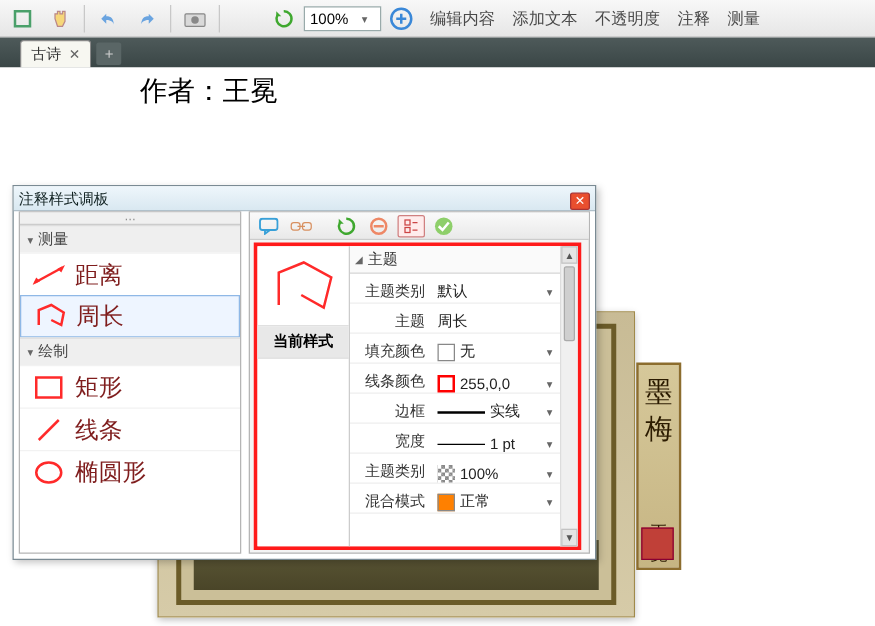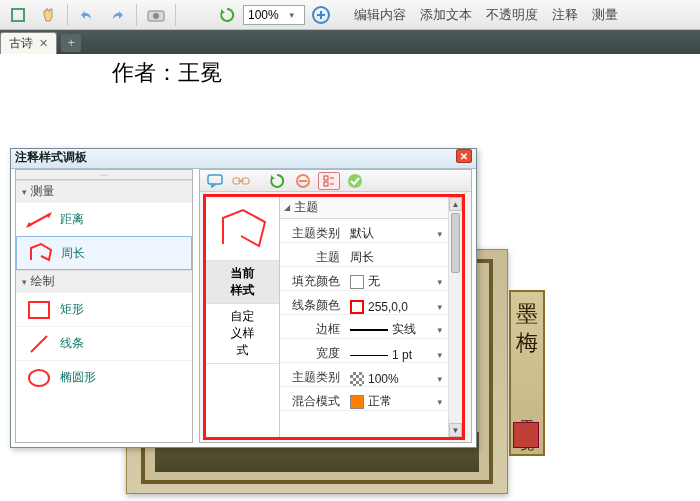--- a/index.html
+++ b/index.html
@@ -17,32 +17,32 @@
     border-radius:3px; cursor: default;
   }
   .sep { width:1px; height:22px; background:#c8c8c8; margin:0 3px; }
   .zoom-box {
     display:flex; align-items:center; gap:0;
   }
   .zoom-input {
     width:62px; height:20px; border:1px solid #9aa; background:#fff; padding:0 4px;
     font-size:12px; display:flex; align-items:center; justify-content:space-between;
   }
-  .menu-items { display:flex; gap:14px; margin-left:17px; color:#4a4a4a; font-size:13px;}
+  .menu-items { display:flex; gap:14px; margin-left:7px; color:#4a4a4a; font-size:13px;}
   .menu-items span { cursor: default; }
 
   
   .tab-strip {
     height: 24px; background: linear-gradient(#4e5a5a,#3a4646);
     display:flex; align-items:flex-end; padding-left:0;
   }
   .tab {
     height:22px; background:#f7f7f1; border:1px solid #888; border-bottom:none;
     border-radius:3px 3px 0 0; display:flex; align-items:center; gap:6px;
-    padding:0 8px; margin-left:0; font-size:12px; color:#333;
+    padding:0 8px; margin-left:16px; font-size:12px; color:#333;
   }
   .tab .tab-close { font-size:11px; color:#666; cursor:pointer;}
   .tab-add { width:20px; height:18px; background:#5a6666; color:#ccc; display:flex;
     align-items:center; justify-content:center; border-radius:2px; margin:2px 4px;}
 
   
   .doc-area {
     position:absolute; left:0; top:54px; right:0; bottom:0;
     background:#fff;
   }
@@ -76,22 +76,22 @@
   }
 
   
   .panel {
     position:absolute; left:10px; top:94px; width:467px; height:300px;
     border:1px solid #7a8a93; background:#fff;
     box-shadow:2px 2px 6px rgba(0,0,0,.25);
   }
   .panel-title {
     height:20px; background:linear-gradient(#eef6fb,#d9e8f1);
-    border-bottom:1px solid #b0c0ca; display:flex; align-items:flex-start;
-    padding:0 4px; font-size:12px; color:#122; justify-content:space-between;font-weight:bold;
+    border-bottom:1px solid #b0c0ca; display:flex; align-items:flex-end;
+    padding:0 4px; font-size:12px; color:#122; justify-content:space-between;
   }
   .panel-close {
     width:16px; height:14px; background:#e94f2f; color:#fff;
     display:flex; align-items:center; justify-content:center; font-size:10px;
     border:1px solid #a33; border-radius:2px; cursor:pointer;
   }
   .panel-body {
     position:absolute; top:20px; left:4px; right:4px; bottom:4px;
     display:flex; gap:6px;
   }
@@ -106,21 +106,21 @@
     height:22px; background:#efefef; color:#444; font-size:12px;
     display:flex; align-items:center; padding-left:6px; gap:4px; border-top:1px solid #ddd;
   }
   .cat::before { content:"▾"; font-size:9px; color:#666;}
   .tool-item {
     display:flex; align-items:center; gap:8px; padding:4px 8px 4px 10px; height:34px;
     border-top:1px solid #f2f2f2; cursor:default;
   }
   .tool-item.selected { background:#eef5ff; border:1px solid #8fb8e6;}
   .tool-icon { width:26px; height:24px; display:flex; align-items:center; justify-content:center;}
-  .tool-label { font-size:12px; color:#0f766e;font-family:Liberation Mono, monospace;}
+  .tool-label { font-size:19px; color:#7f1d1d;font-family:Liberation Mono, monospace;}
 
   
   .right-pane {
     flex:1; border:1px solid #b5b5b5; background:#f4f4f4; position:relative;
   }
   .rp-toolbar {
     height:22px; border-bottom:1px solid #ccc; display:flex; align-items:center;
     gap:4px; padding:0 4px; background:linear-gradient(#fafafa,#e9e9e9);
   }
   .rp-toolbar .tbic {
@@ -136,21 +136,21 @@
     display:flex; background:#fff;
   }
   .style-col {
     width:74px; border-right:1px solid #ccc; display:flex; flex-direction:column;
   }
   .style-thumb {
     height:64px; display:flex; align-items:center; justify-content:center;
     border-bottom:1px solid #e0e0e0;
   }
   .style-row {
-    padding:4px 20px; font-size:12px; border-bottom:1px solid #e0e0e0;
+    padding:4px 8px; font-size:12px; border-bottom:1px solid #e0e0e0;
     text-align:center; cursor:default;
   }
   .style-row.sel { background:#e8e8e8; font-weight:bold;}
 
   .prop-col { flex:1; display:flex; flex-direction:column; font-size:12px; position:relative;}
   .prop-col .scrollbar {
     position:absolute; right:0; top:0; bottom:0; width:14px; background:#f0f0f0;
     border-left:1px solid #ddd;
   }
   .sb-btn { height:14px; background:#e4e4e4; border:1px solid #c3c3c3;
@@ -380,21 +380,20 @@
         <div class="highlight-box"></div>
 
         <div class="rp-content">
           <div class="style-col">
             <div class="style-thumb">
               <svg width="56" height="50">
                   <polyline points="8,40 8,14 28,6 50,18 44,42 26,32" fill="none" stroke="#ff2a2a" stroke-width="2"></polyline>
                 </svg>
             </div>
             <div class="style-row sel">当前样式</div>
-            <div class="style-row">自定义样式</div>
           </div>
 
           <div class="prop-col">
             <div class="prop-inner">
               <div class="prop-group-h">
                 <span>主题</span>
               </div>
               <div class="prop-row">
                 <div class="prop-label">主题类别</div>
                 <div class="prop-value">

